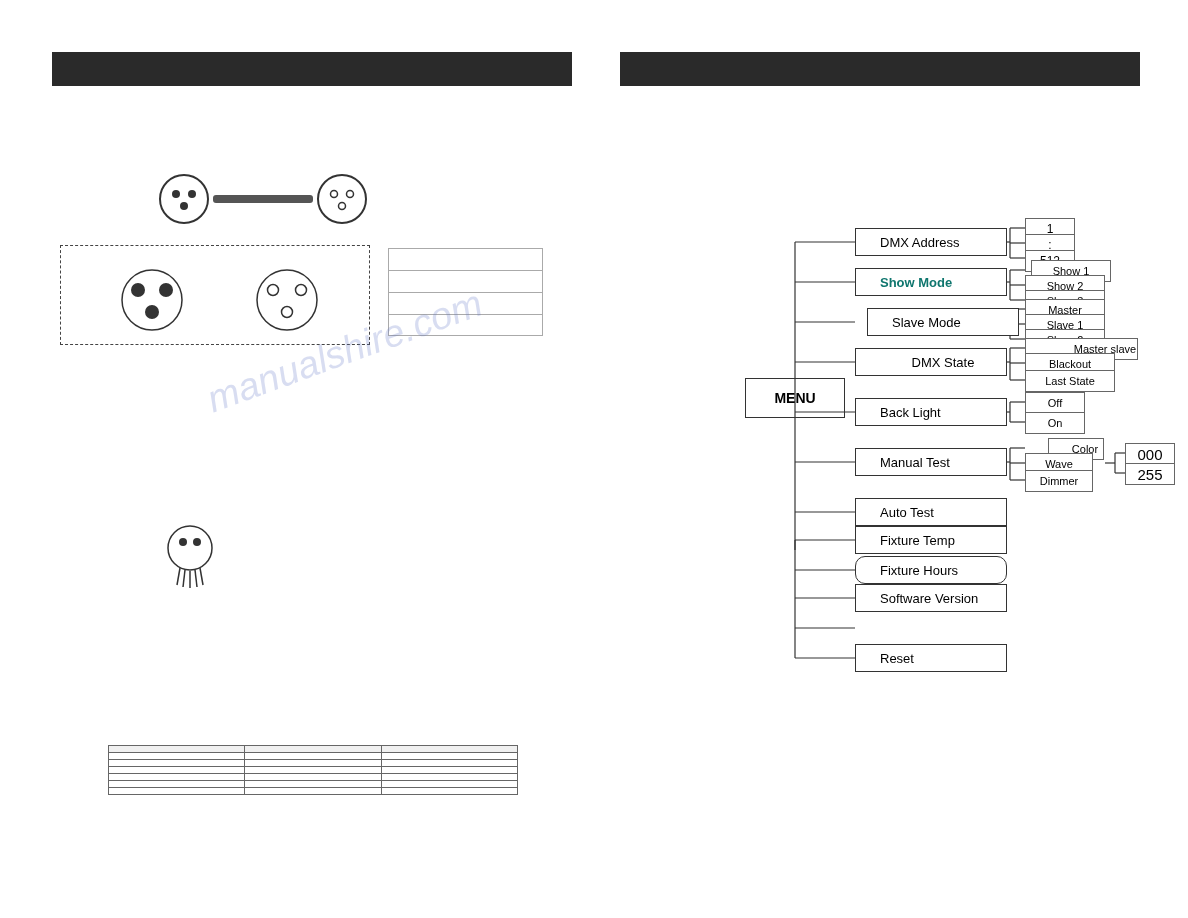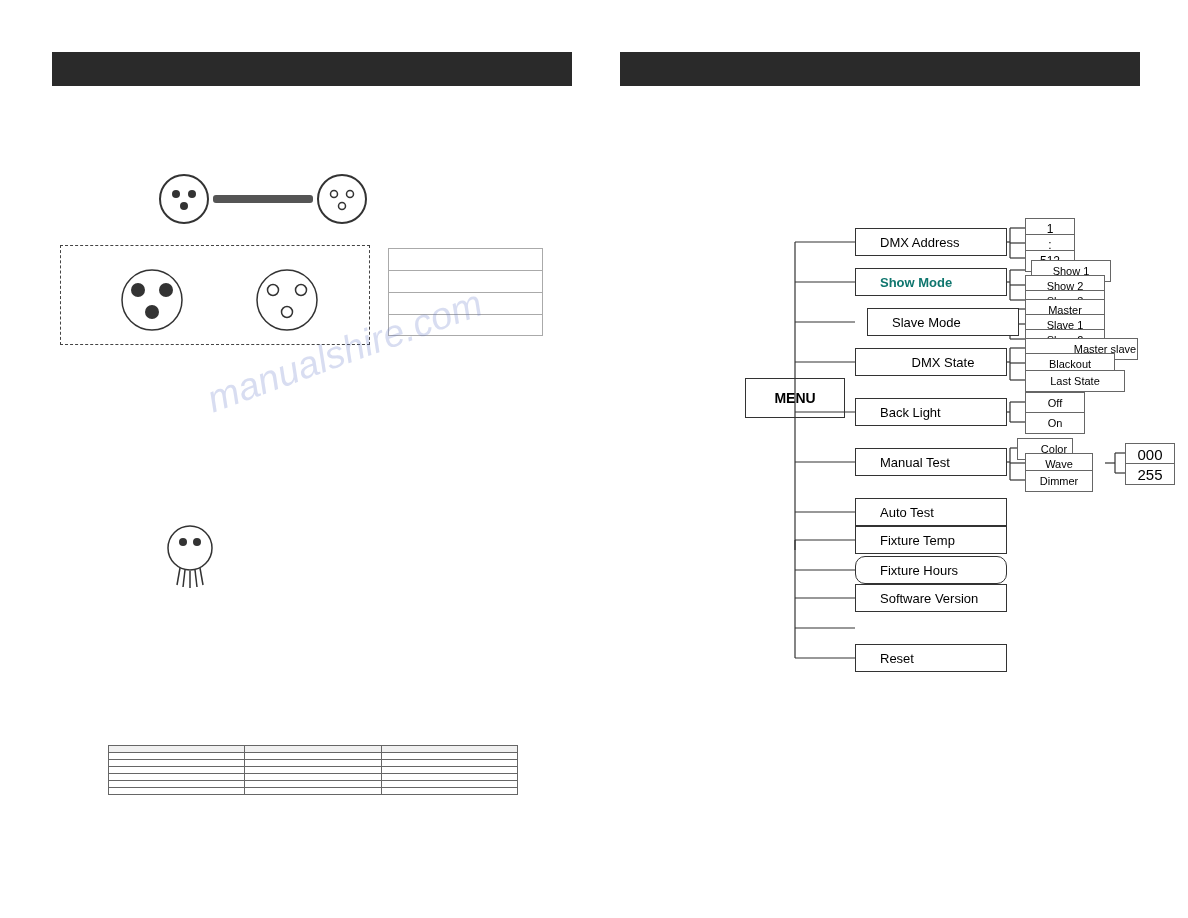--- a/index.html
+++ b/index.html
@@ -414,40 +414,40 @@
   <div class="menu-item" style="left:240px; top:218px;justify-content:center;">
     <span>DMX State</span>
   </div>
 
   <div class="submenu-item" style="left:410px; top:208px; width:113px;padding-left:47px;">
     <span>Master slave</span>
   </div>
   <div class="submenu-item" style="left:410px; top:223px; width:90px;">
     <span>Blackout</span>
   </div>
-  <div class="submenu-item" style="left:410px; top:240px; width:100px;">
+  <div class="submenu-item" style="left:410px; top:240px; width:90px;">
     <span>Last State</span>
   </div>
 
   <div class="menu-item" style="left:240px; top:268px;">
     <span>Back Light</span>
   </div>
 
   <div class="submenu-item" style="left:410px; top:262px; width:60px;">
     <span>Off</span>
   </div>
   <div class="submenu-item" style="left:410px; top:282px; width:60px;">
     <span>On</span>
   </div>
 
   <div class="menu-item" style="left:240px; top:318px;">
     <span>Manual Test</span>
   </div>
 
-  <div class="submenu-item" style="left:402px; top:308px; width:56px;padding-left:18px;">
+  <div class="submenu-item" style="left:433px; top:308px; width:56px;padding-left:18px;">
     <span>Color</span>
   </div>
   <div class="submenu-item" style="left:410px; top:323px; width:68px;">
     <span>Wave</span>
   </div>
   <div class="submenu-item" style="left:410px; top:340px; width:68px;">
     <span>Dimmer</span>
   </div>
 
   <div class="value-item" style="left:510px; top:313px; width:50px;">

